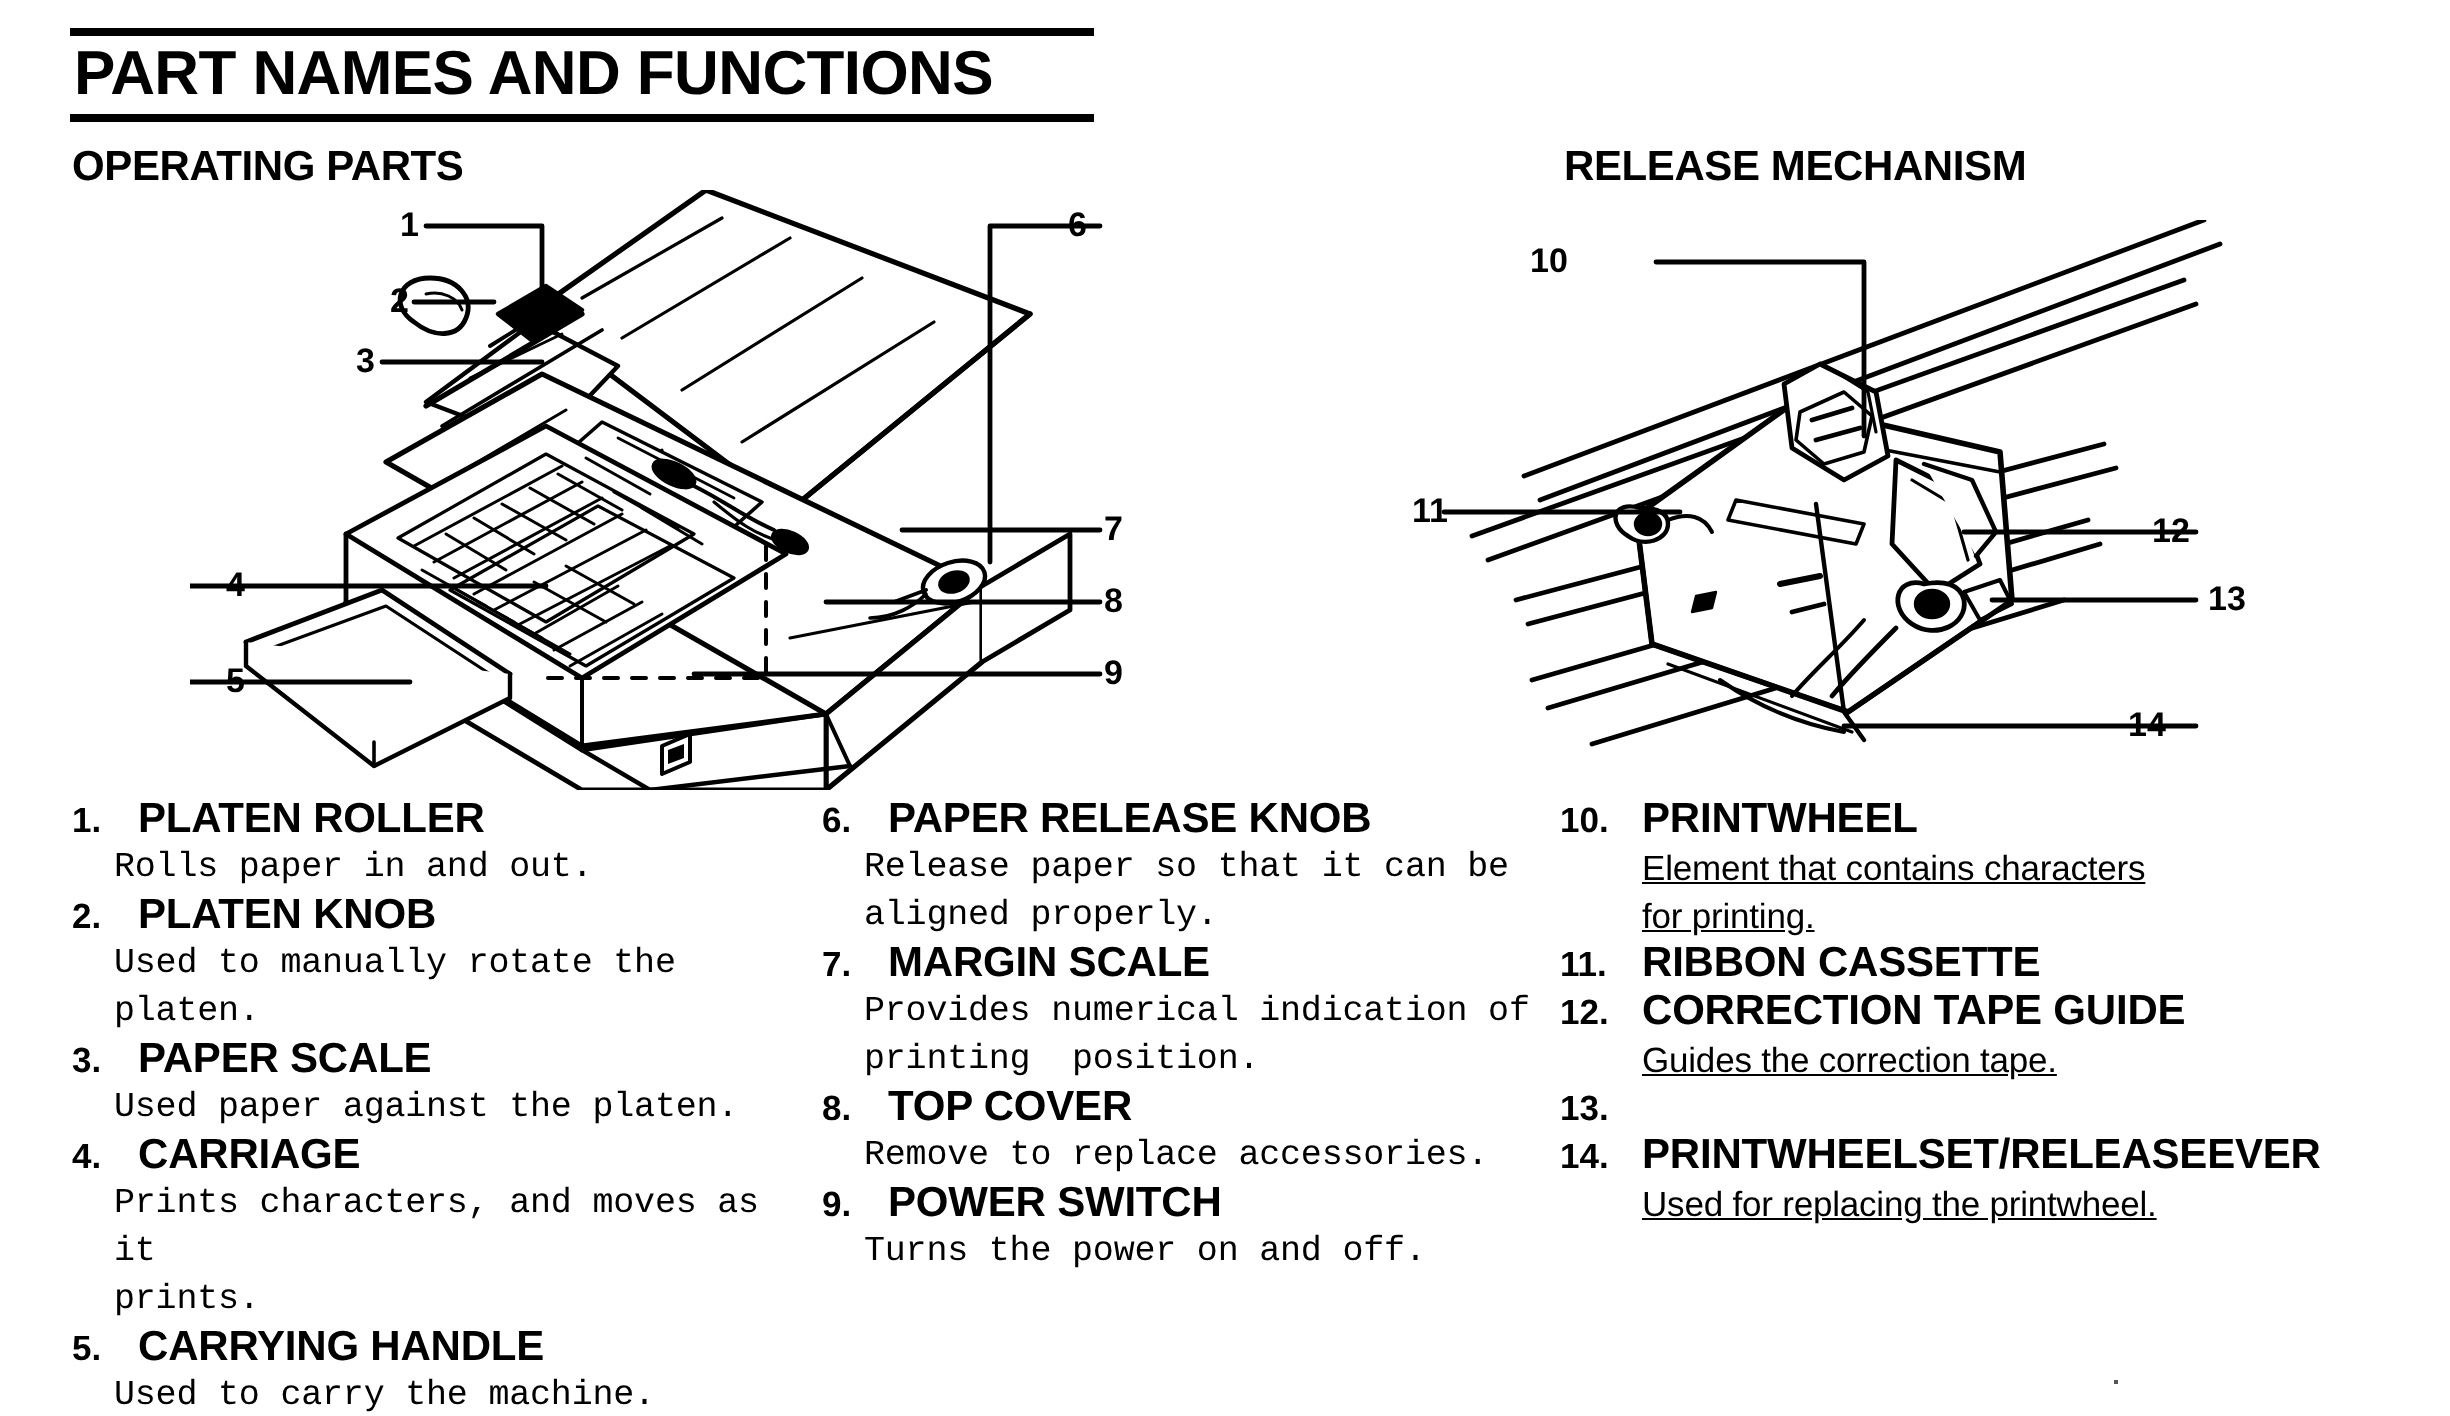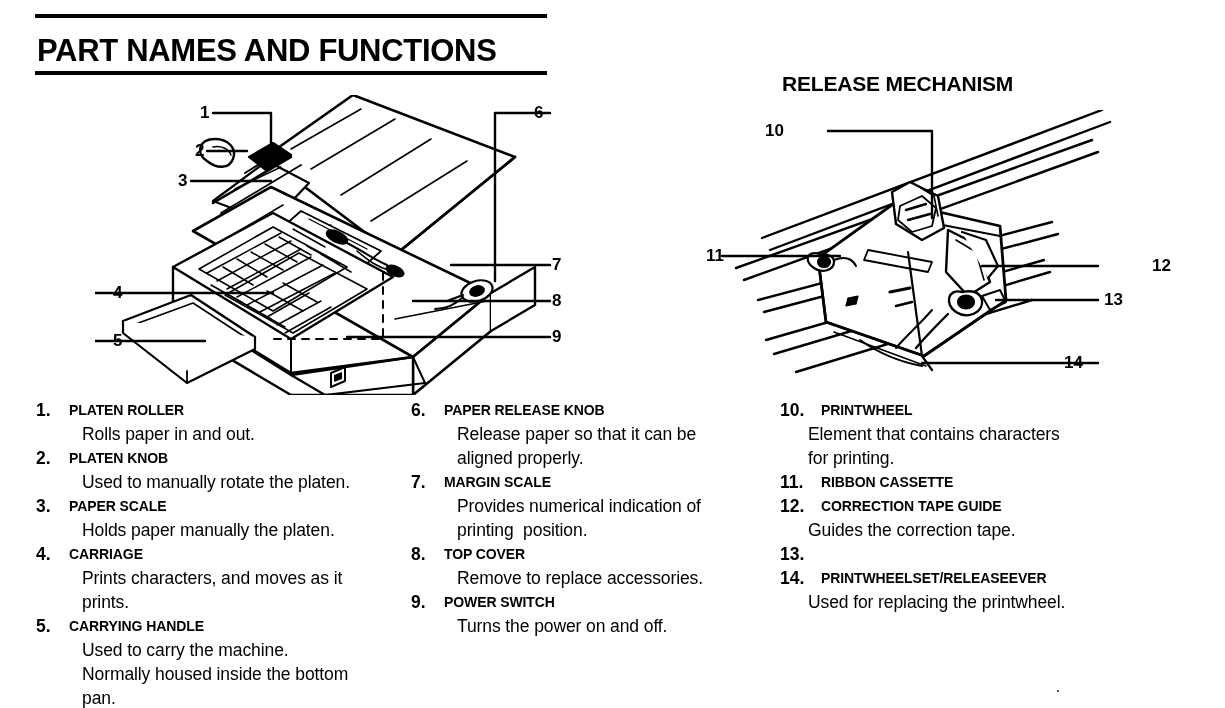--- a/index.html
+++ b/index.html
@@ -10,21 +10,21 @@
     -webkit-font-smoothing:antialiased;
   }
   .page{position:absolute;inset:0;}
 
   
   #title-block{position:absolute;left:35px;top:14px;width:512px;}
   #title-rule-top{height:4px;background:#000;width:100%;}
   #title-rule-bottom{height:4px;background:#000;width:100%;}
   #main-title{
     font-size:31px;font-weight:bold;letter-spacing:-0.3px;
-    line-height:36px;padding:15px 0 2px 2px;white-space:nowrap;
+    line-height:36px;padding:1px 0 2px 2px;white-space:nowrap;
   }
 
   .section-heading{
     position:absolute;font-size:21px;font-weight:bold;
     letter-spacing:-0.2px;white-space:nowrap;
   }
   #heading-operating-parts{left:36px;top:72px;}
   #heading-carriage-mechanism{left:782px;top:72px;}
 
   
@@ -46,43 +46,44 @@
 
   .part-item{margin:0;padding:0;}
   .part-head{display:flex;align-items:flex-start;}
   .part-num{
     font-size:17.5px;font-weight:bold;line-height:24px;
     flex:0 0 auto;white-space:nowrap;
   }
   #list-col-1 .part-num,#list-col-2 .part-num{width:33px;}
   #list-col-3 .part-num{width:41px;}
   .part-name{
-    font-size:14px;font-weight:bold;line-height:24px;
+    font-size:21px;font-weight:bold;line-height:24px;
     letter-spacing:-0.1px;white-space:nowrap;
   }
   .part-desc{
     font-size:17.5px;font-weight:normal;line-height:24px;
     letter-spacing:-0.1px;white-space:pre-wrap;
   }
-  #list-col-1 .part-desc,#list-col-2 .part-desc{margin-left:46px;}
-  #list-col-3 .part-desc{margin-left:28px;}
+  #list-col-1 .part-desc,#list-col-2 .part-desc{margin-left:21px;font-family:Liberation Mono, monospace;}
+  #list-col-3 .part-desc{margin-left:41px;text-decoration:underline;}
 
   .speck{position:absolute;width:2px;height:2px;background:#555;}
 </style>
 </head>
 <body>
 
 <div class="page">
 
   <div id="title-block">
     <div id="title-rule-top"></div>
     <div id="main-title">PART NAMES AND FUNCTIONS</div>
     <div id="title-rule-bottom"></div>
   </div>
 
+  <div class="section-heading" id="heading-operating-parts">OPERATING PARTS</div>
 
   <div class="section-heading" id="heading-carriage-mechanism">RELEASE MECHANISM</div>
 
   <div class="figure" id="figure-operating-parts">
     <svg width="480" height="300" viewBox="0 0 480 300" fill="none" stroke="#000" stroke-width="2.2" stroke-linejoin="round" stroke-linecap="round">
 
       <path d="M170 62 L258 0 L420 62 L300 160 Z" fill="#fff" stroke-width="2.6"></path>
       <path d="M196 54 L266 14" stroke-width="1.6"></path>
       <path d="M216 74 L300 24" stroke-width="1.6"></path>
       <path d="M246 100 L336 44" stroke-width="1.6"></path>
@@ -265,21 +266,21 @@
 
         <path d="M398 190 L296 190"></path>
 
         <path d="M398 253 L222 253"></path>
       </g>
     </svg>
   </div>
 
   <div class="callout-num" style="position:absolute;left:765px;top:121px;">10</div>
   <div class="callout-num" style="position:absolute;left:706px;top:246px;">11</div>
-  <div class="callout-num" style="position:absolute;left:1152px;top:256px;">12</div>
+  <div class="callout-num" style="position:absolute;left:1076px;top:256px;">12</div>
   <div class="callout-num" style="position:absolute;left:1104px;top:290px;">13</div>
   <div class="callout-num" style="position:absolute;left:1064px;top:353px;">14</div>
 
   <div id="parts-list">
 
     <div class="list-col" id="list-col-1">
       <div class="part-item">
         <div class="part-head">
           <span class="part-num">1.</span>
           <span class="part-name">PLATEN ROLLER</span>
@@ -291,21 +292,21 @@
           <span class="part-num">2.</span>
           <span class="part-name">PLATEN KNOB</span>
         </div>
         <div class="part-desc">Used to manually rotate the platen.</div>
       </div>
       <div class="part-item">
         <div class="part-head">
           <span class="part-num">3.</span>
           <span class="part-name">PAPER SCALE</span>
         </div>
-        <div class="part-desc">Holds paper manually the platen.</div>
+        <div class="part-desc">Used paper against the platen.</div>
       </div>
       <div class="part-item">
         <div class="part-head">
           <span class="part-num">4.</span>
           <span class="part-name">CARRIAGE</span>
         </div>
         <div class="part-desc">Prints characters, and moves as it
 prints.</div>
       </div>
       <div class="part-item">

